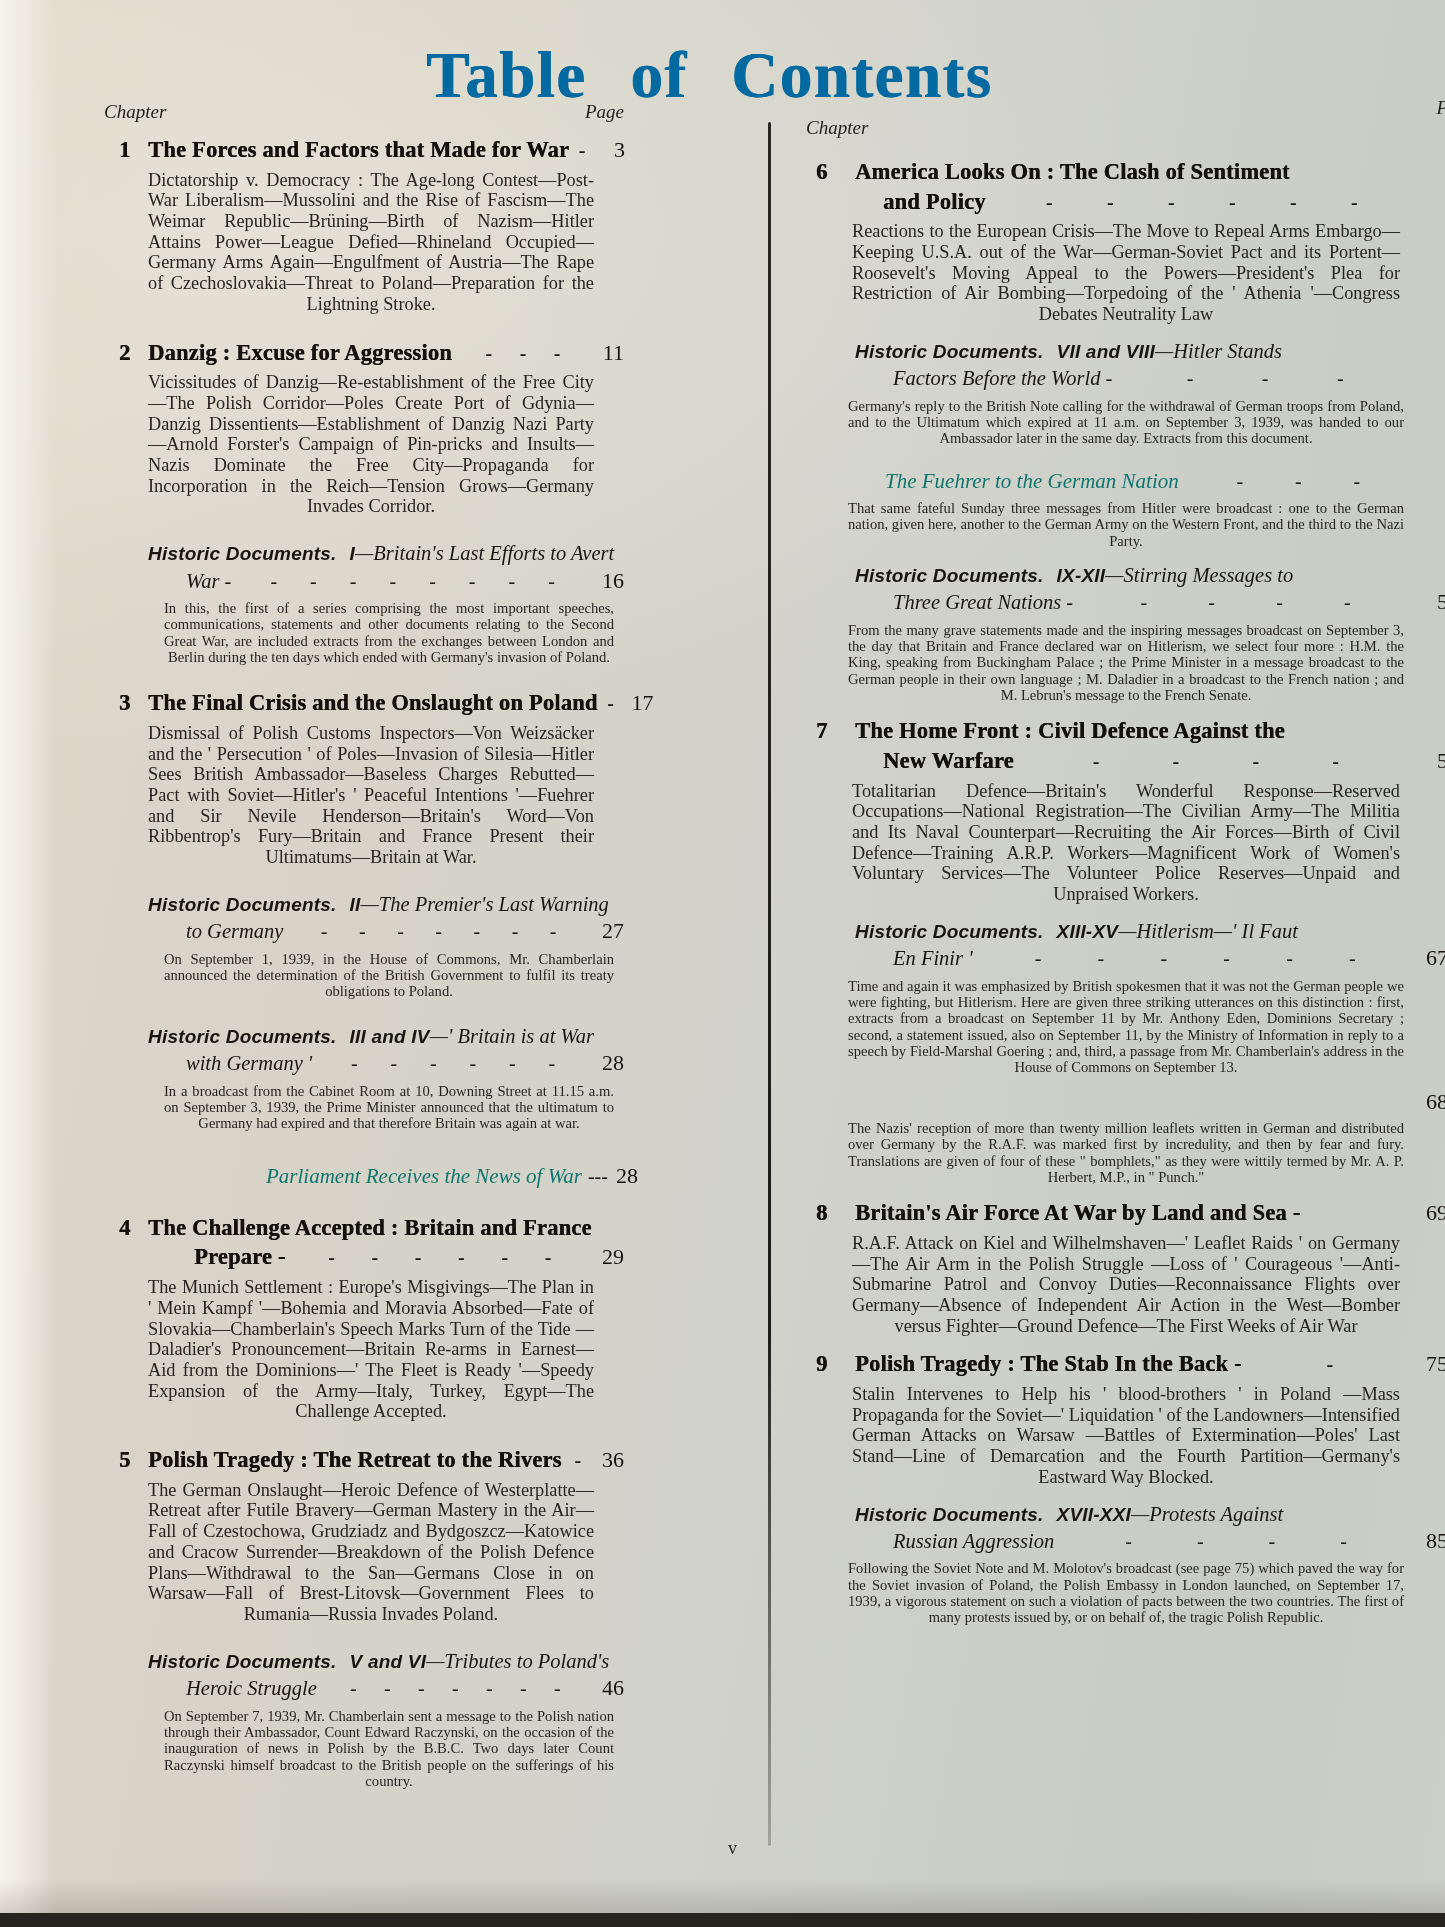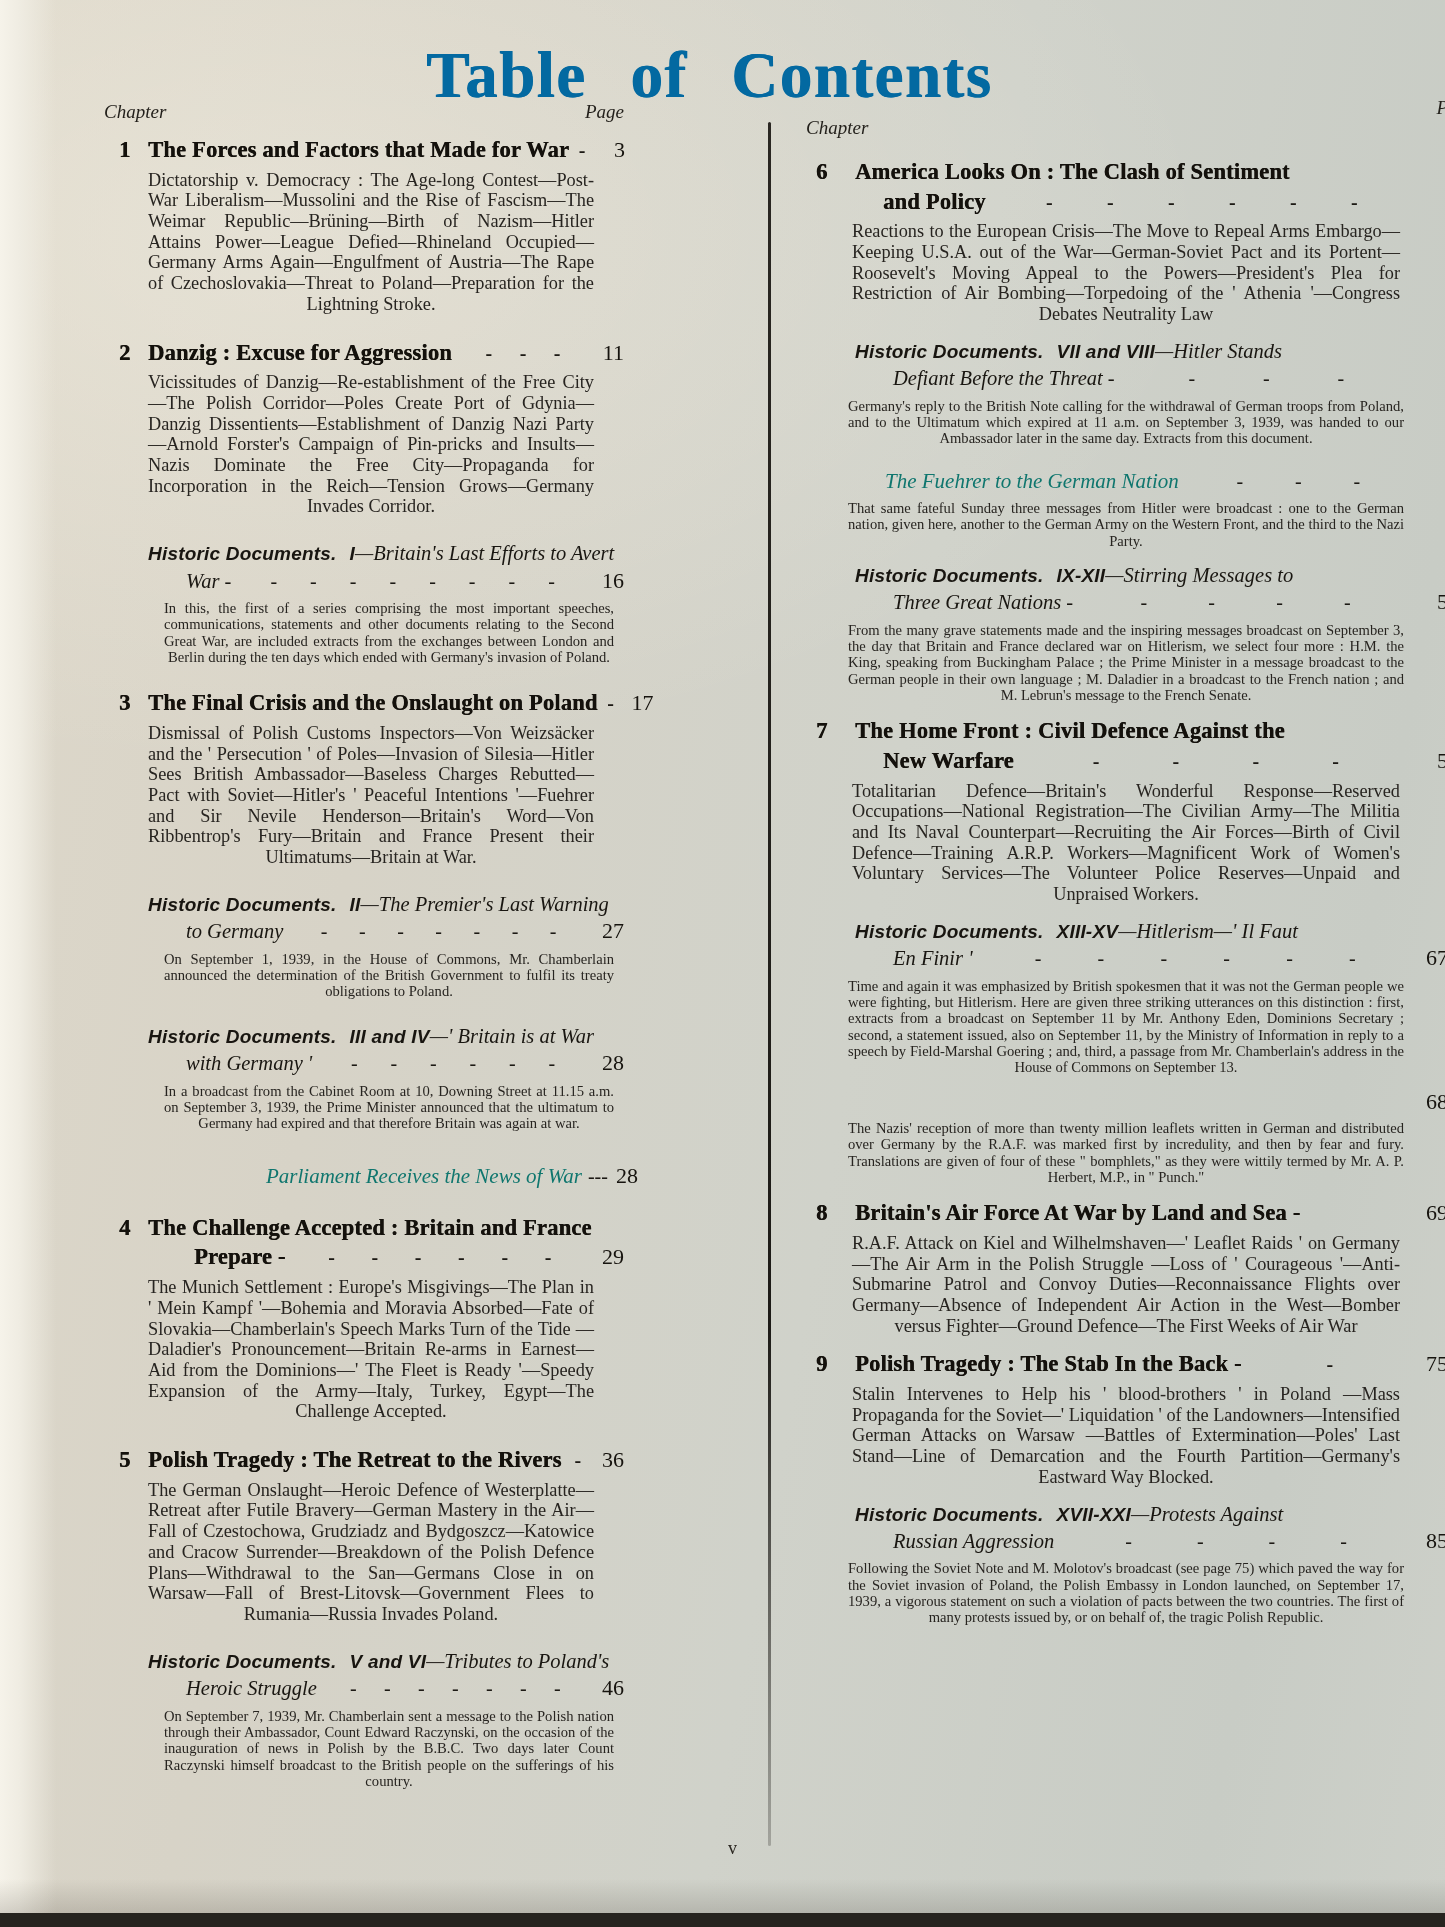--- a/index.html
+++ b/index.html
@@ -277,21 +277,21 @@
         </div>
         <p class="desc">Reactions to the European Crisis—The Move to Repeal Arms Embargo—Keeping U.S.A. out of the War—German-Soviet Pact and its Portent—Roosevelt's Moving Appeal to the Powers—President's Plea for Restriction of Air Bombing—Torpedoing of the ' Athenia '—Congress Debates Neutrality Law</p>
       </div>
       <div class="entry kind-docs">
         <div class="head-row">
           <span class="chap-num"></span>
           <span class="head-main"><span class="docs-prefix">Historic Documents.</span><span class="docs-roman">VII and VIII</span><span class="docs-dash">—</span><span class="docs-title">Hitler Stands</span></span>
         </div>
         <div class="head-row line2">
           <span class="chap-num"></span>
-          <span class="head-main indent2 docs-title">Defiant Before the Threat -</span>
+          <span class="head-main indent2 docs-title">Factors Before the World -</span>
           <span class="dashes">
             <span class="dash">-</span>
             <span class="dash">-</span>
             <span class="dash">-</span>
           </span>
           <span class="pg"></span>
         </div>
         <p class="desc">Germany's reply to the British Note calling for the withdrawal of German troops from Poland, and to the Ultimatum which expired at 11 a.m. on September 3, 1939, was handed to our Ambassador later in the same day.  Extracts from this document.</p>
       </div>
       <div class="entry kind-sub">

